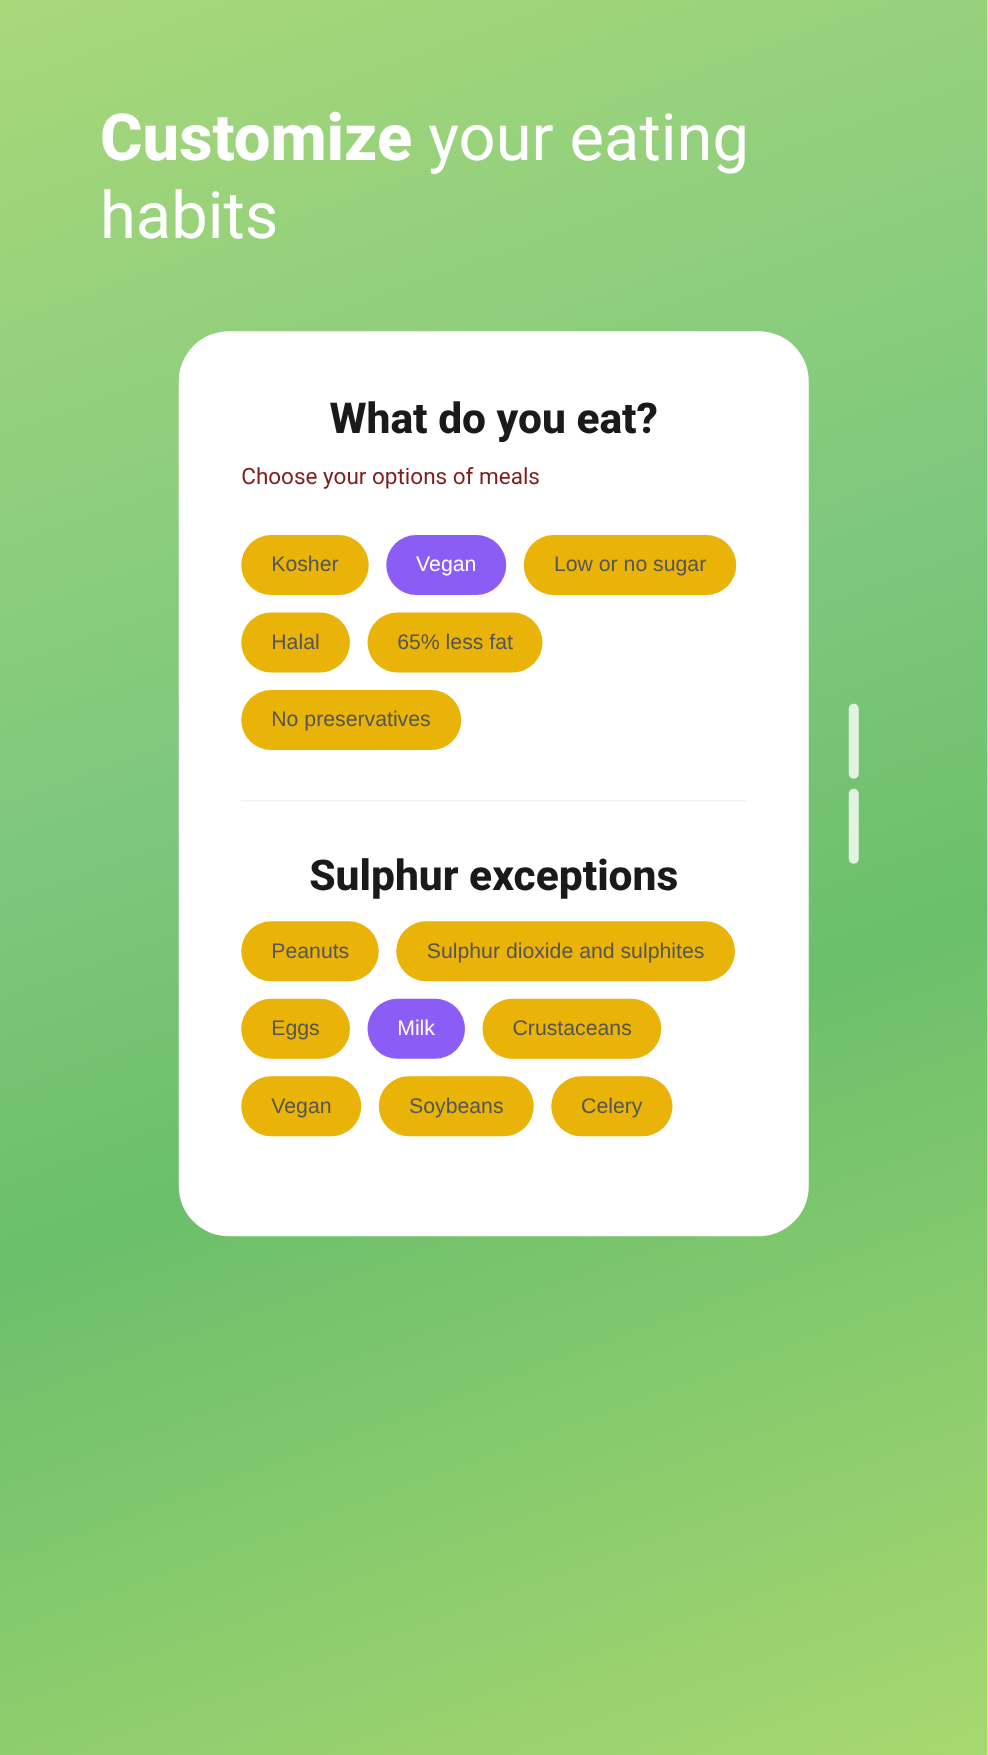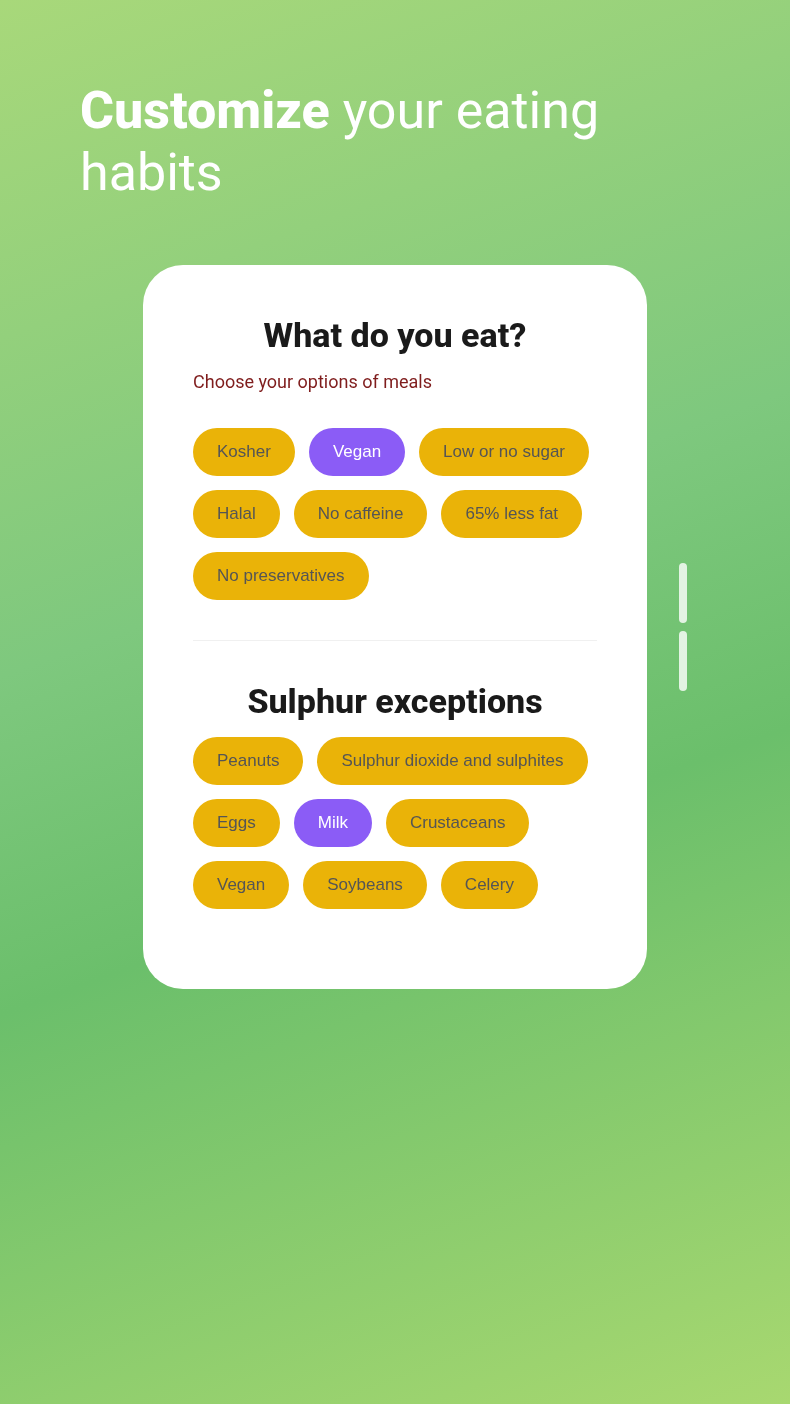--- a/index.html
+++ b/index.html
@@ -116,21 +116,20 @@
 
   <h2 class="section-title">What do you eat?</h2>
   <p class="section-subtitle">Choose your options of meals</p>
 
   <div class="chips-container" id="section1-chips">
 
   <button class="chip">Kosher</button>
       <button class="chip selected">Vegan</button>
       <button class="chip">Low or no sugar</button>
       <button class="chip">Halal</button>
-      <button class="chip">No caffeine</button>
       <button class="chip">65% less fat</button>
       <button class="chip">No preservatives</button>
     </div>
 
   <div class="divider"></div>
 
   <h2 class="section-title">Sulphur exceptions</h2>
 
   <div class="chips-container" id="section2-chips">
 

